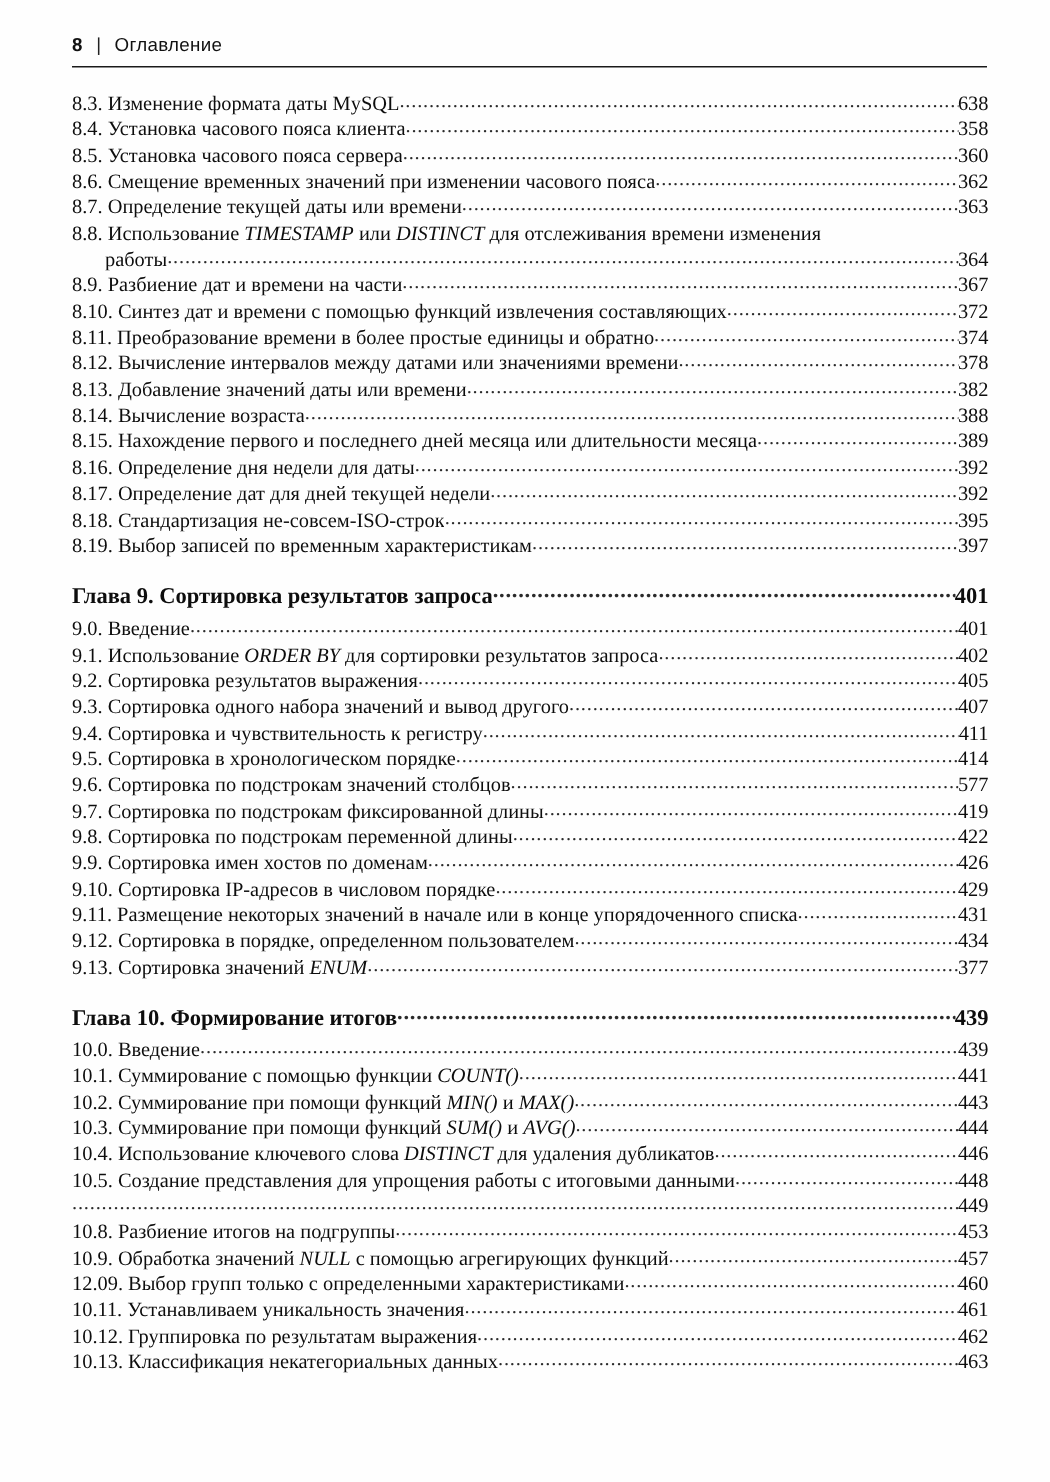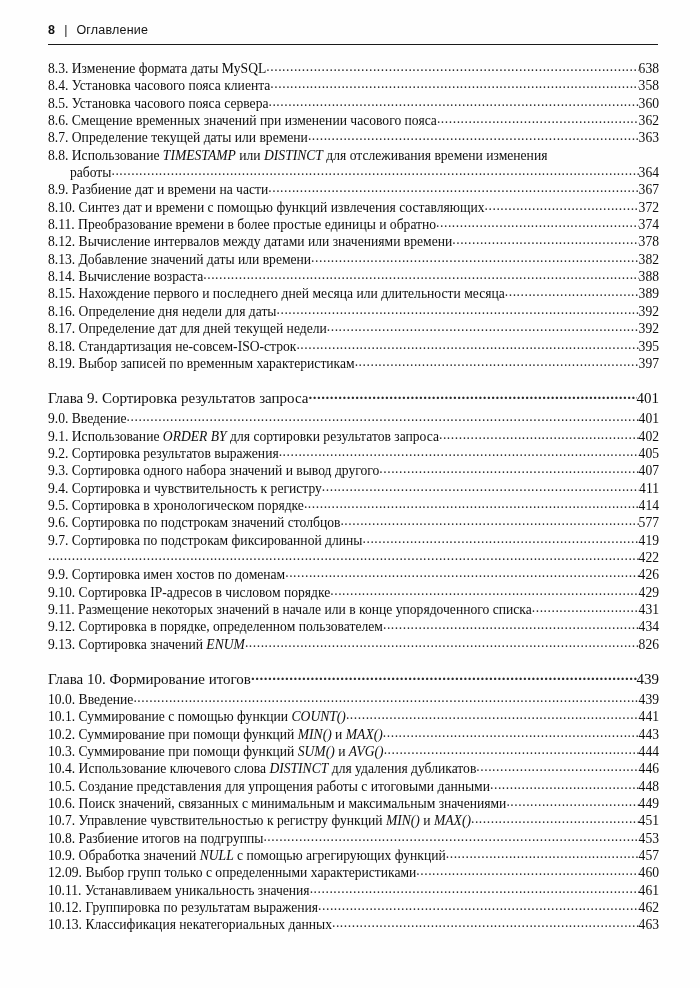--- a/index.html
+++ b/index.html
@@ -96,21 +96,21 @@
   }
 
   .toc-entry .pageno {
     flex: 0 0 auto;
     text-align: right;
     padding-left: 0px;
   }
 
   
   .toc-entry.chapter {
-    font-weight: 400;
+    font-weight: 700;
     font-size: 15px;
     line-height: 20px;
     margin-top: 16px;
     margin-bottom: 2px;
   }
   .toc-entry.chapter .leader::after {
     font-weight: 700;
     font-size: 15px;
     letter-spacing: 0.5px;
   }
@@ -265,20 +265,21 @@
         <span class="label">9.6. Сортировка по подстрокам значений столбцов</span>
         <span class="leader"></span>
         <span class="pageno">577</span>
       </div>
       <div class="toc-entry">
         <span class="label">9.7. Сортировка по подстрокам фиксированной длины</span>
         <span class="leader"></span>
         <span class="pageno">419</span>
       </div>
       <div class="toc-entry">
+        <span class="label">9.8. Сортировка по подстрокам переменной длины</span>
         <span class="leader"></span>
         <span class="pageno">422</span>
       </div>
       <div class="toc-entry">
         <span class="label">9.9. Сортировка имен хостов по доменам</span>
         <span class="leader"></span>
         <span class="pageno">426</span>
       </div>
       <div class="toc-entry">
         <span class="label">9.10. Сортировка IP-адресов в числовом порядке</span>
@@ -291,21 +292,21 @@
         <span class="pageno">431</span>
       </div>
       <div class="toc-entry">
         <span class="label">9.12. Сортировка в порядке, определенном пользователем</span>
         <span class="leader"></span>
         <span class="pageno">434</span>
       </div>
       <div class="toc-entry">
         <span class="label">9.13. Сортировка значений <span class="kw">ENUM</span></span>
         <span class="leader"></span>
-        <span class="pageno">826</span>
+        <span class="pageno">377</span>
       </div>
       <div class="toc-entry chapter">
         <span class="label">Глава 10. Формирование итогов</span>
         <span class="leader"></span>
         <span class="pageno">439</span>
       </div>
       <div class="toc-entry">
         <span class="label">10.0. Введение</span>
         <span class="leader"></span>
         <span class="pageno">439</span>
@@ -329,30 +330,24 @@
         <span class="label">10.4. Использование ключевого слова <span class="kw">DISTINCT</span> для удаления дубликатов</span>
         <span class="leader"></span>
         <span class="pageno">446</span>
       </div>
       <div class="toc-entry">
         <span class="label">10.5. Создание представления для упрощения работы с итоговыми данными</span>
         <span class="leader"></span>
         <span class="pageno">448</span>
       </div>
       <div class="toc-entry">
-        <span class="label">10.6. Поиск значений, связанных с минимальным и максимальным значениями</span>
         <span class="leader"></span>
         <span class="pageno">449</span>
       </div>
       <div class="toc-entry">
-        <span class="label">10.7. Управление чувствительностью к регистру функций <span class="kw">MIN()</span> и <span class="kw">MAX()</span></span>
-        <span class="leader"></span>
-        <span class="pageno">451</span>
-      </div>
-      <div class="toc-entry">
         <span class="label">10.8. Разбиение итогов на подгруппы</span>
         <span class="leader"></span>
         <span class="pageno">453</span>
       </div>
       <div class="toc-entry">
         <span class="label">10.9. Обработка значений <span class="kw">NULL</span> с помощью агрегирующих функций</span>
         <span class="leader"></span>
         <span class="pageno">457</span>
       </div>
       <div class="toc-entry">

